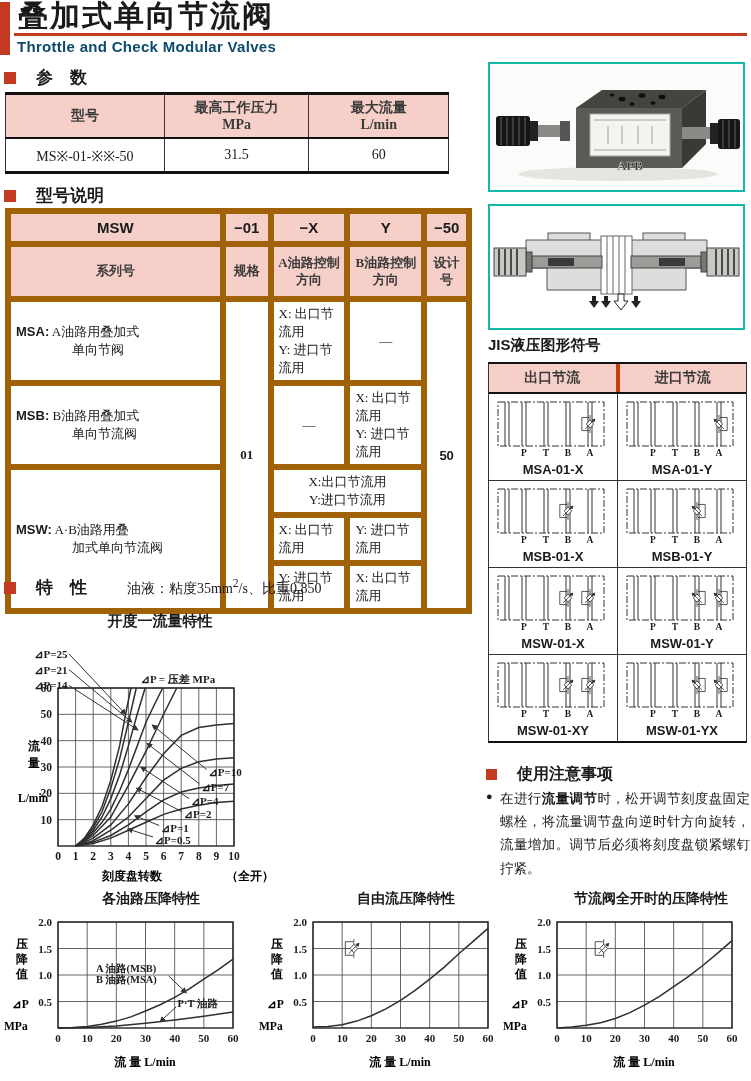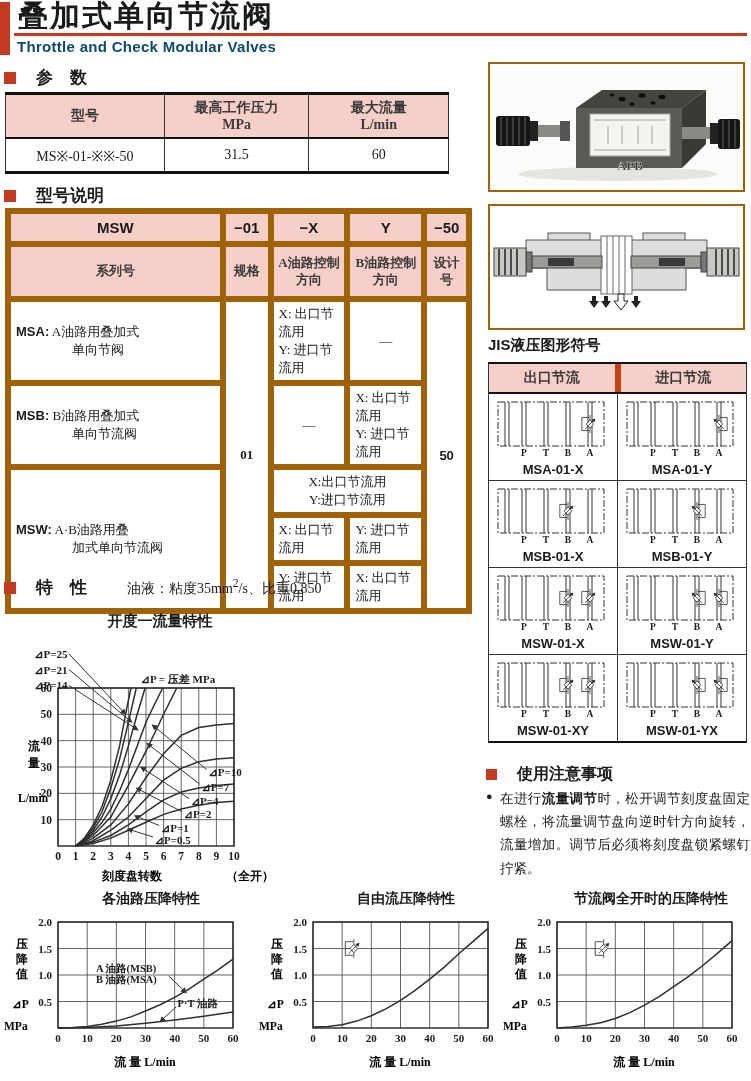--- a/index.html
+++ b/index.html
@@ -40,28 +40,28 @@
   .dash{text-align:center}
 
   
   .feat-note{font-family:"Liberation Serif",serif;font-size:14px;font-weight:normal;margin-left:20px}
 
   .chart-title{font-weight:bold;font-size:15px;text-align:center}
   .bchart-title{font-weight:bold;font-size:14px;text-align:center;padding-left:52px}
   .chart-canvas svg{display:block}
 
   
-  .frame{border:2px solid #a16207;background:#737373}
+  .frame{border:2px solid #14b8a6;background:#737373}
   .jis-title{left:488px;top:336px;width:257px;text-align:left;font-weight:bold;font-size:15px}
   .jis{left:488px;top:362px;width:257px;border:1px solid #333;border-top:2px solid #111;border-bottom:2px solid #111}
   .jis-head{display:flex;background:var(--pink);border-bottom:2px solid #111;
             font-family:"Liberation Serif",serif;font-size:14px;font-weight:bold;color:#3a3a3a}
   .jis-head.mid{border-top:2px solid #111}
   .jis-head>div{width:50%;text-align:center;padding:5px 0}
-  .jis-head>div:first-child{border-right:6px solid #c2410c}
+  .jis-head>div:first-child{border-right:4px solid #c2410c}
   .jis-row{display:flex;border-bottom:1px solid #333}
   .jis-row:last-child{border-bottom:none}
   .jis-cell{width:50%;padding:5px 0 3px 0;text-align:center}
   .jis-cell:first-child{border-right:1px solid #333}
   .jis-lab{font-weight:bold;font-size:13px;margin-top:1px}
 
   .notes-head{left:486px;top:764px}
   .notes-head .sq{width:11px;height:11px}
   .notes-para{left:488px;top:787px;width:262px;font-family:"Liberation Serif",serif;
               font-size:13.5px;line-height:1.72;text-align:justify}

